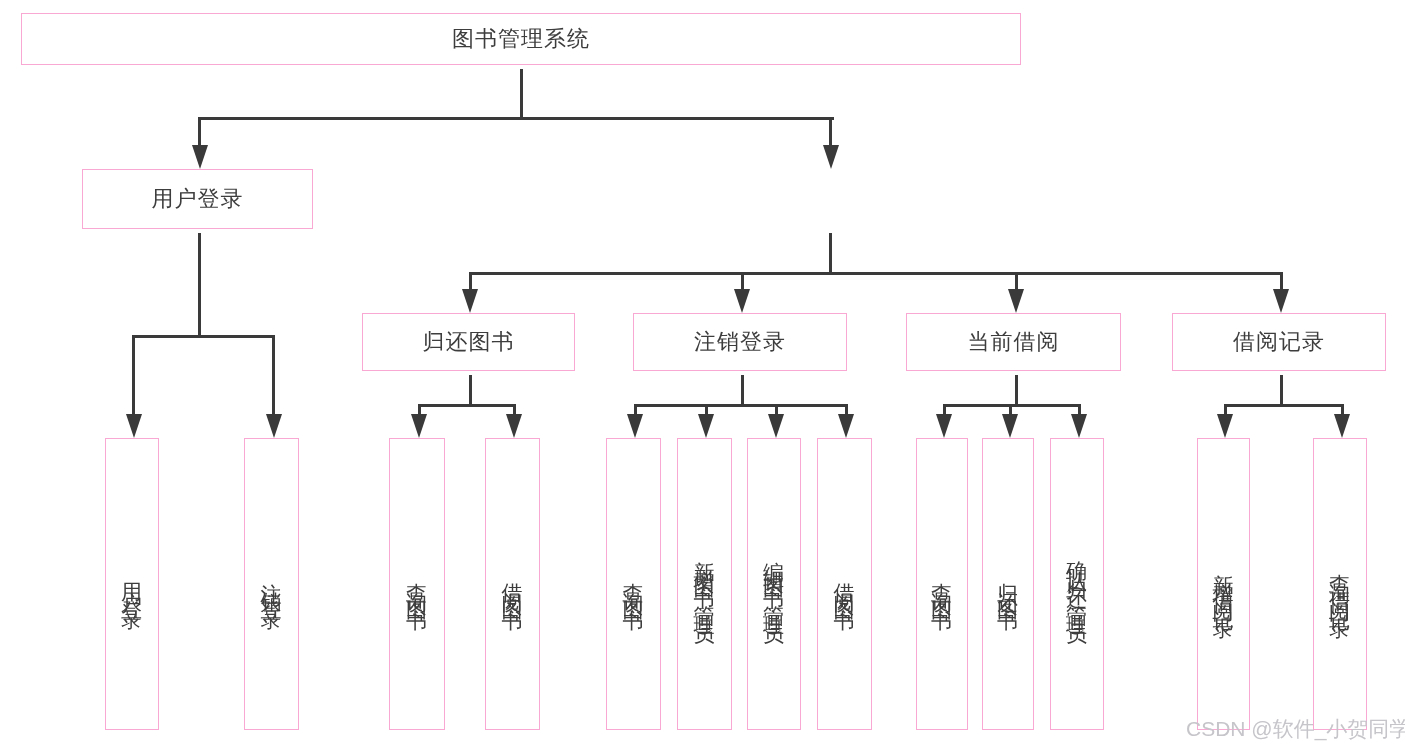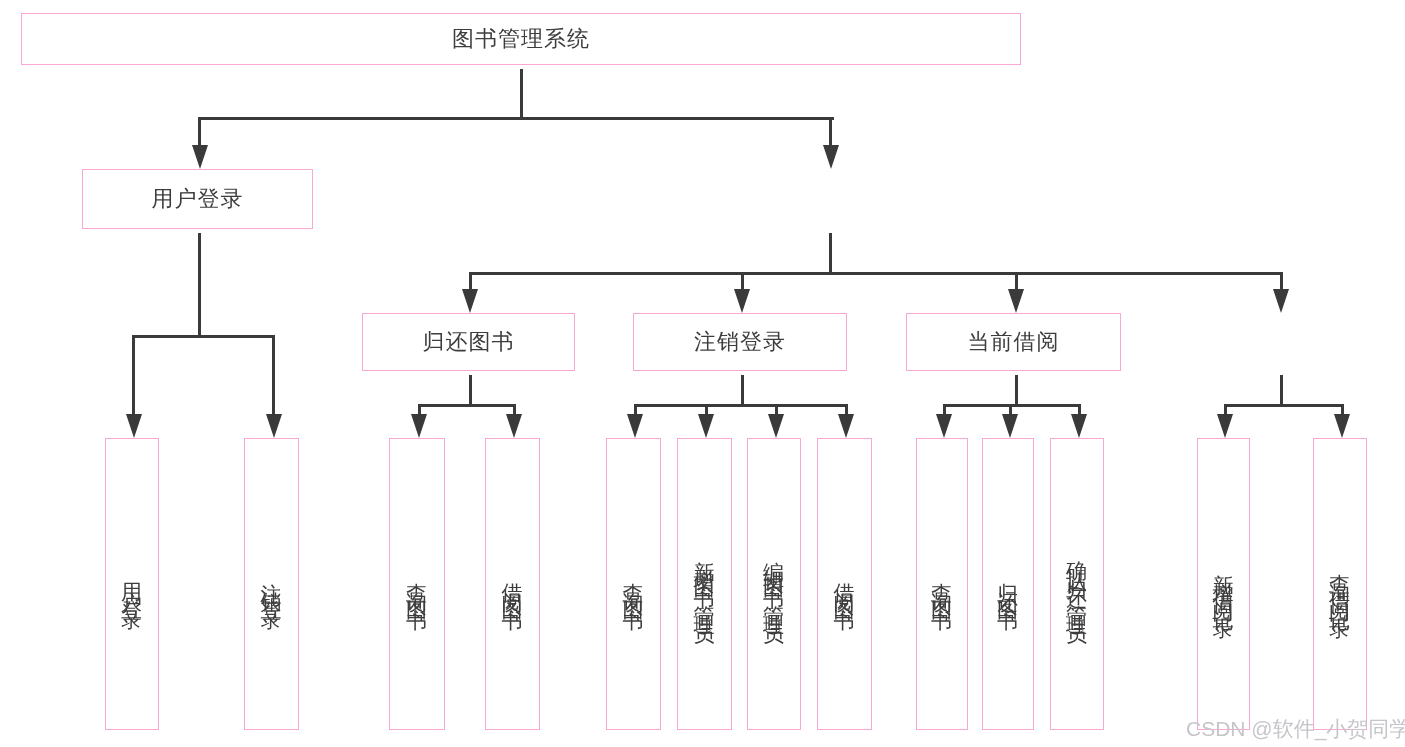--- a/index.html
+++ b/index.html
@@ -65,20 +65,23 @@
   </div>
 
   <div class="box" style="left:362px;top:313px;width:211px;height:56px;">
     <span class="hlabel">归还图书</span>
   </div>
   <div class="box" style="left:633px;top:313px;width:212px;height:56px;">
     <span class="hlabel">注销登录</span>
   </div>
   <div class="box" style="left:906px;top:313px;width:213px;height:56px;">
     <span class="hlabel">当前借阅</span>
+  </div>
+  <div class="box" style="left:1172px;top:313px;width:212px;height:56px;">
+    <span class="hlabel">借阅记录</span>
   </div>
 
   <div class="box leaf" style="left:105px;top:438px;width:52px;height:290px;">
     <span class="vtext">用户登录</span>
   </div>
   <div class="box leaf" style="left:244px;top:438px;width:53px;height:290px;">
     <span class="vtext">注销登录</span>
   </div>
 
   <div class="box leaf" style="left:389px;top:438px;width:54px;height:290px;">

